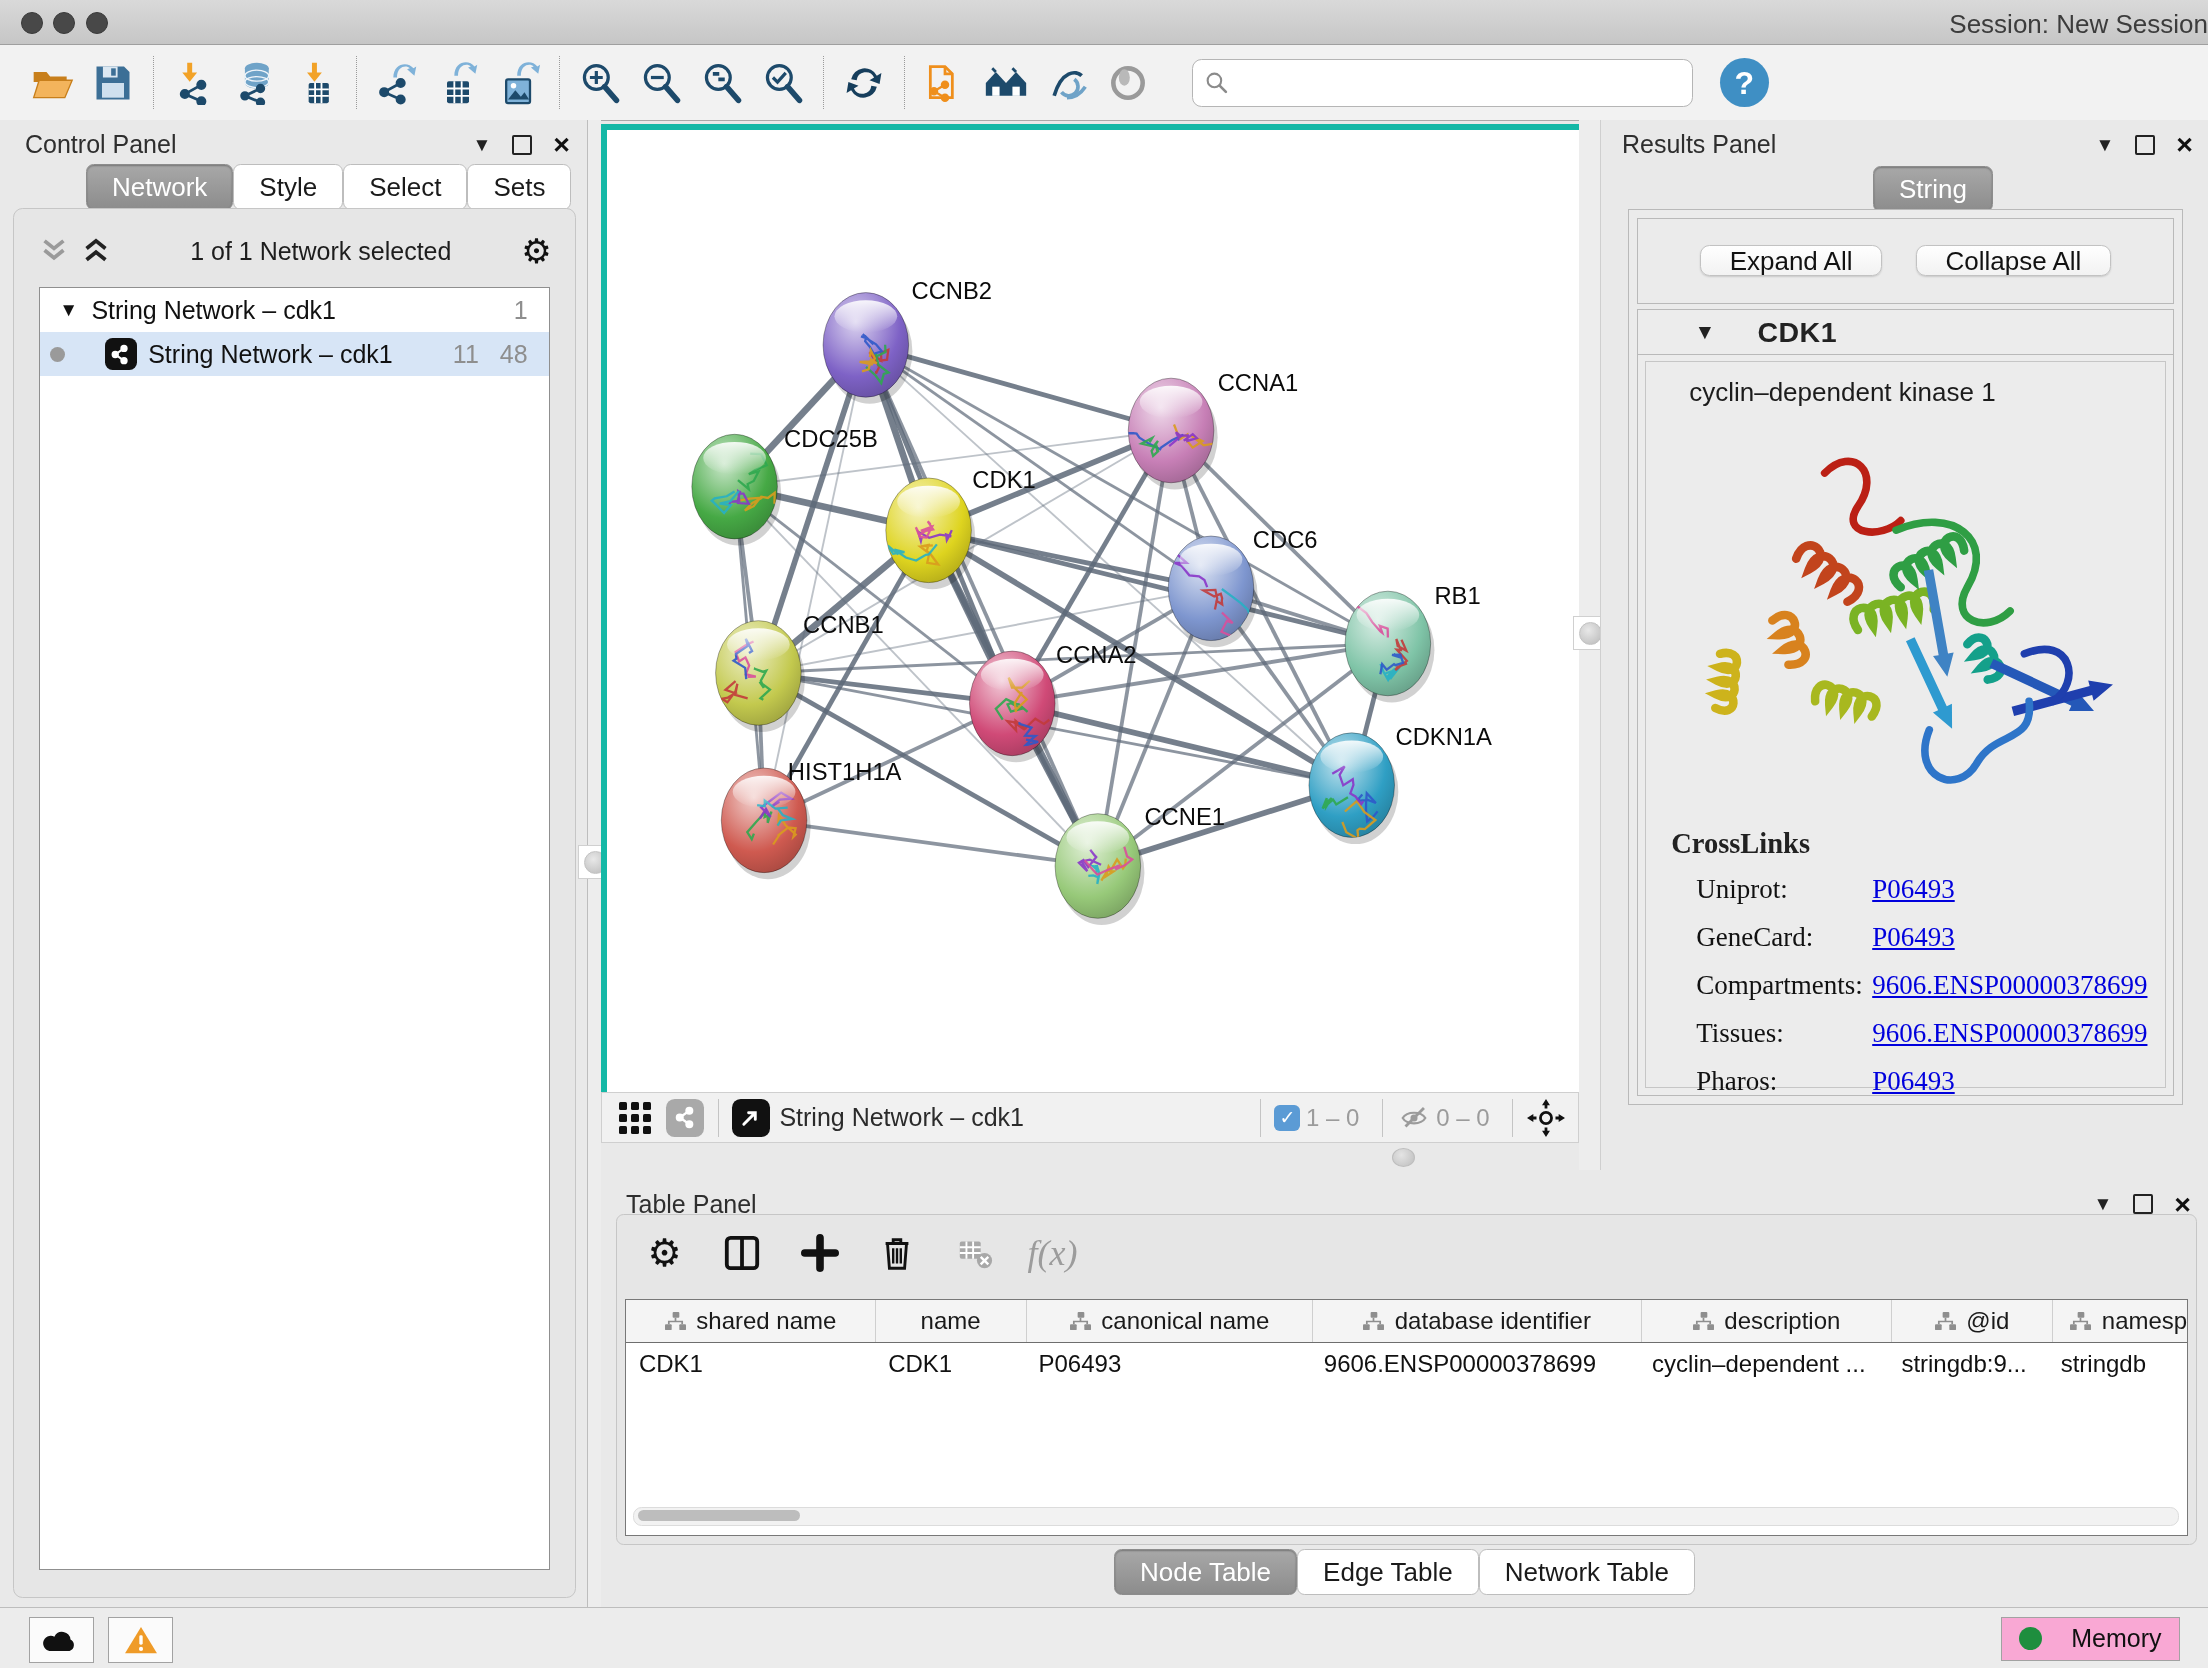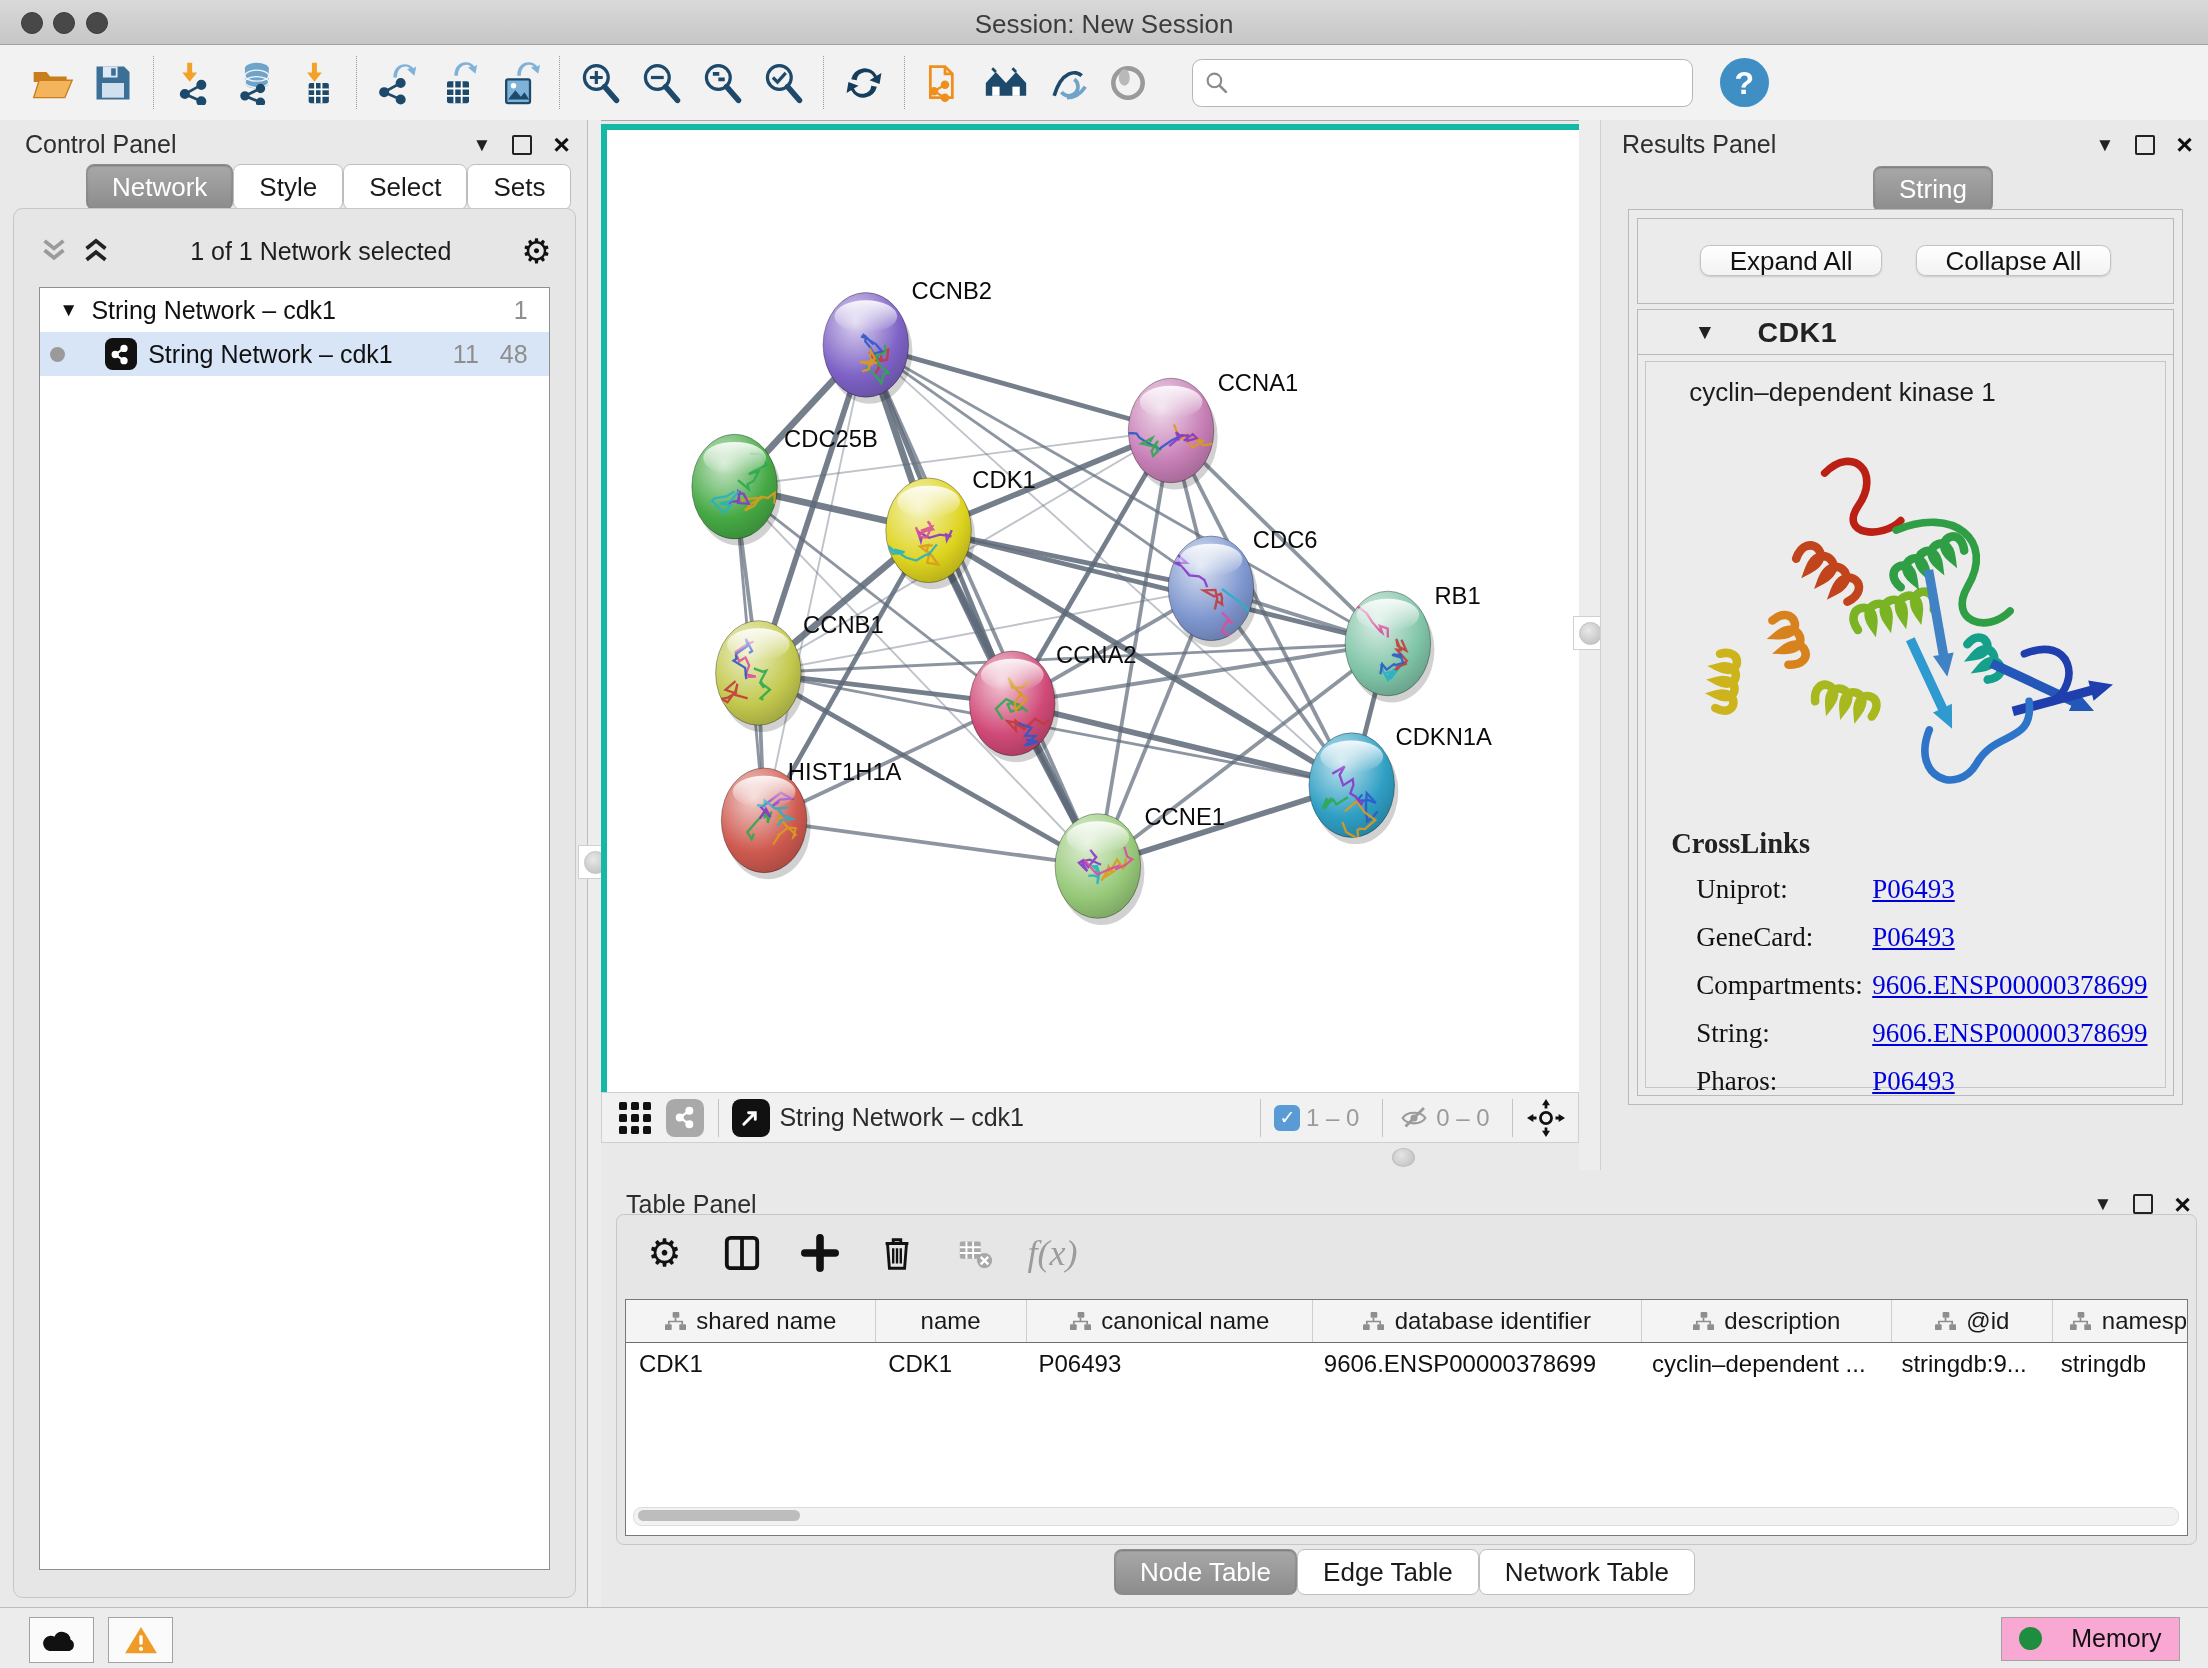--- a/index.html
+++ b/index.html
@@ -2,21 +2,21 @@
 <html style="font-size:15px"><head>
 <meta charset="utf-8">
 <style>
   html,body{margin:0;padding:0;background:#e9e9e9;}
   body{width:2208px;height:1668px;position:relative;font-family:"Liberation Sans",sans-serif;color:#222;overflow:hidden;}
   .window{position:absolute;inset:0;}
 
   
   .titlebar{position:absolute;left:0;top:0;width:2208px;height:44px;background:linear-gradient(#d9d9d9,#c6c6c6);border-bottom:1px solid #9f9f9f;}
   .tl-circle{position:absolute;top:12.4px;width:20px;height:20px;border-radius:50%;background:#484848;border:1px solid #3a3a3a;}
-  .window-title{position:absolute;left:0;right:0;top:8.6px;text-align:center;font-size:26px;color:#3c3c3c;}
+  .window-title{position:absolute;left:0;right:0;top:8.6px;text-align:right;font-size:26px;color:#3c3c3c;}
 
   
   .toolbar{position:absolute;left:0;top:45px;width:2208px;height:75px;background:#f2f2f2;border-bottom:1px solid #a8a8a8;display:flex;align-items:center;}
   .tbtn{width:61px;height:57px;border:none;background:transparent;display:flex;align-items:center;justify-content:center;padding:0;}
   .tbtn svg{width:44px;height:44px;}
   .tsep{width:0;height:53px;border-left:1.9px dotted #9a9a9a;margin:0 9.5px;}
   .searchbox{margin-left:34px;width:476px;height:46px;background:#fff;border:1px solid #b5b5b5;border-radius:9.5px;display:flex;align-items:center;padding:0 11.4px;}
   .searchbox svg{width:25px;height:25px;margin-right:7.6px;flex:none;}
   .searchbox input{border:none;outline:none;flex:1;font-size:23px;font-family:"Liberation Sans",sans-serif;background:transparent;}
   .helpbtn{margin-left:27px;width:49px;height:49px;border-radius:50%;background:#3f8fc4;border:none;color:#fff;font-size:32px;font-weight:bold;line-height:48px;text-align:center;padding:0;}
@@ -769,21 +769,21 @@
                 </div>
                 <div class="cl-row">
                   <span class="cl-label">GeneCard:</span>
                   <a class="cl-value">P06493</a>
                 </div>
                 <div class="cl-row">
                   <span class="cl-label">Compartments:</span>
                   <a class="cl-value">9606.ENSP00000378699</a>
                 </div>
                 <div class="cl-row">
-                  <span class="cl-label">String:</span>
+                  <span class="cl-label">Tissues:</span>
                   <a class="cl-value">9606.ENSP00000378699</a>
                 </div>
                 <div class="cl-row">
                   <span class="cl-label">Pharos:</span>
                   <a class="cl-value">P06493</a>
                 </div>
               </div>
           </div>
         </div>
       </div>

